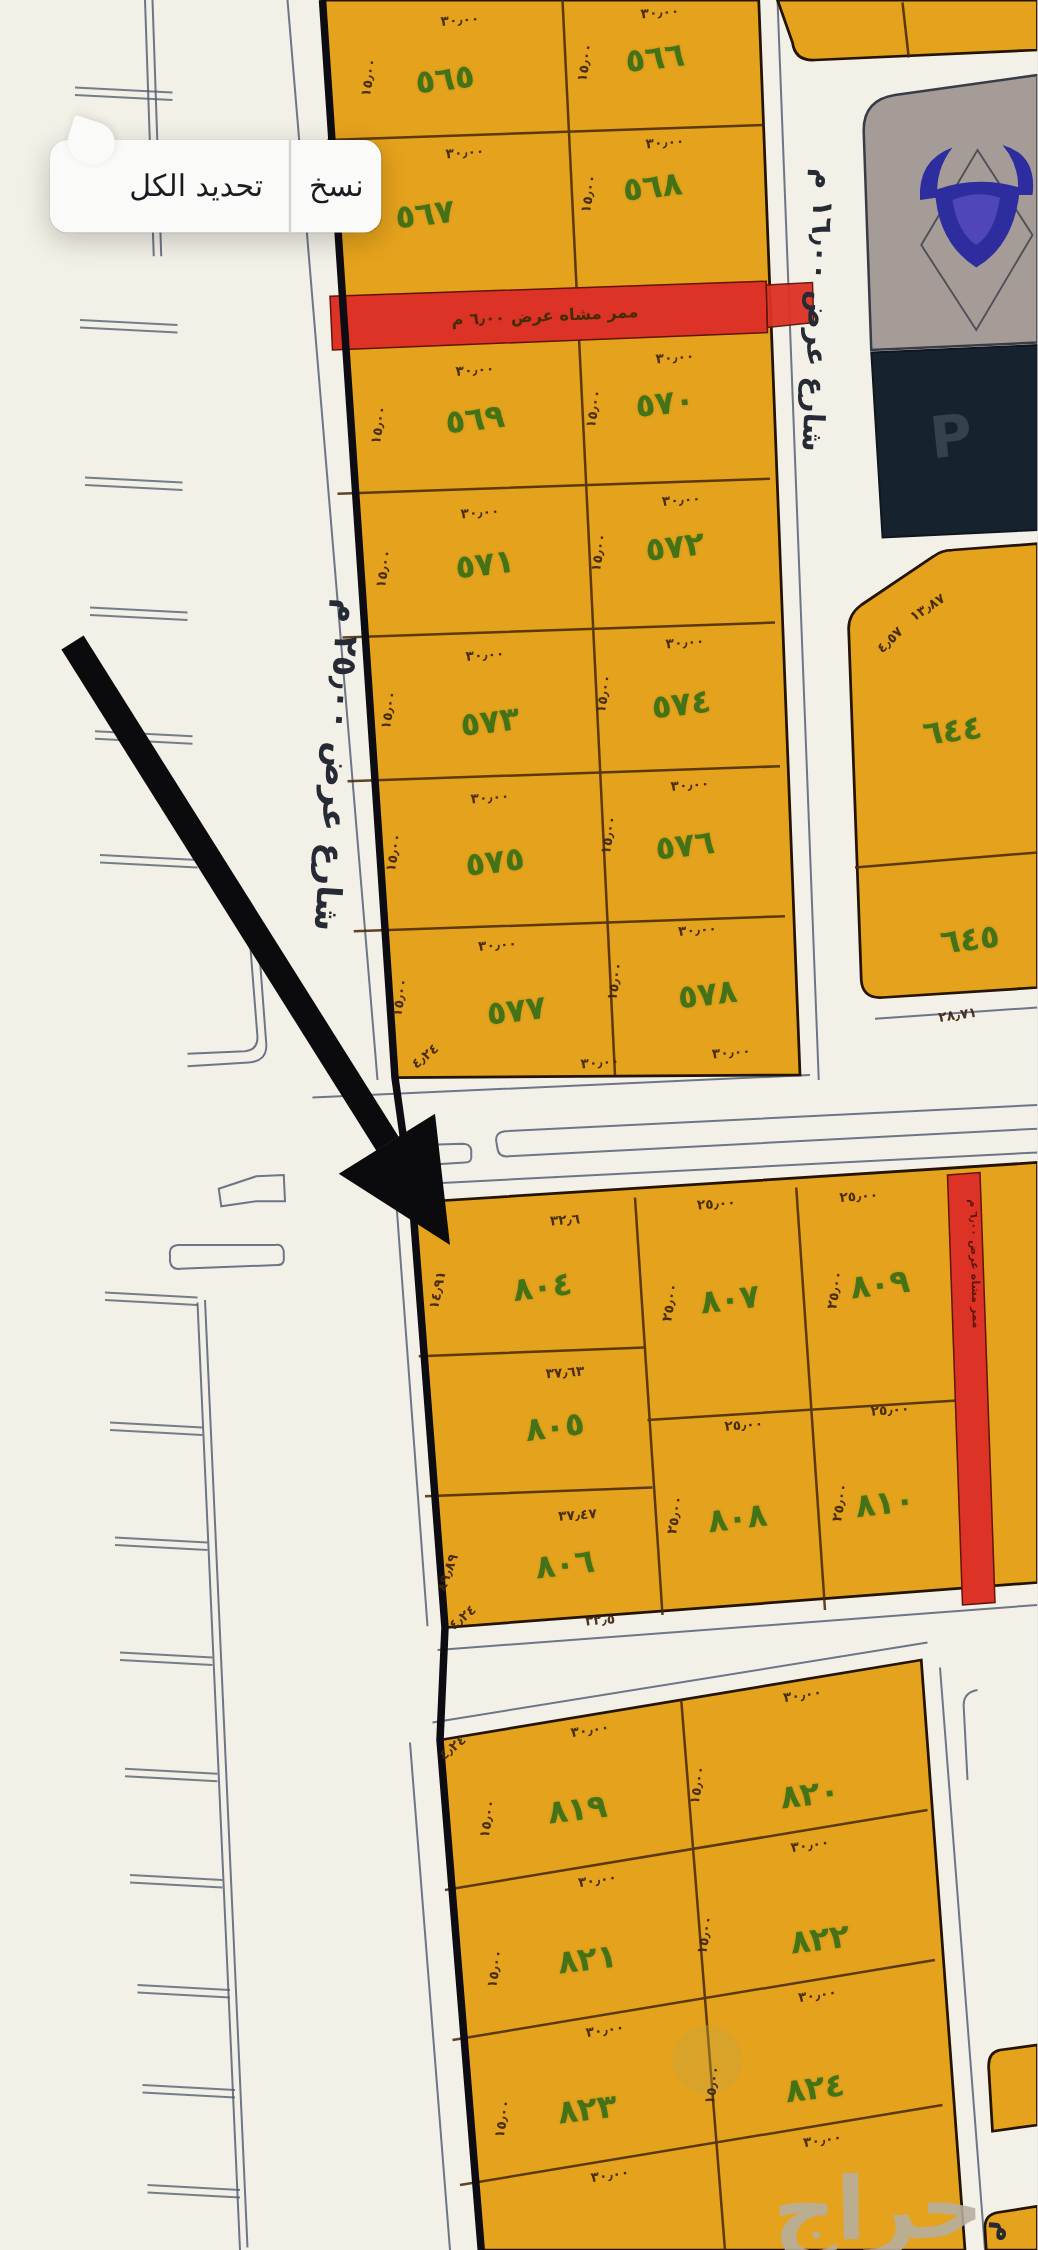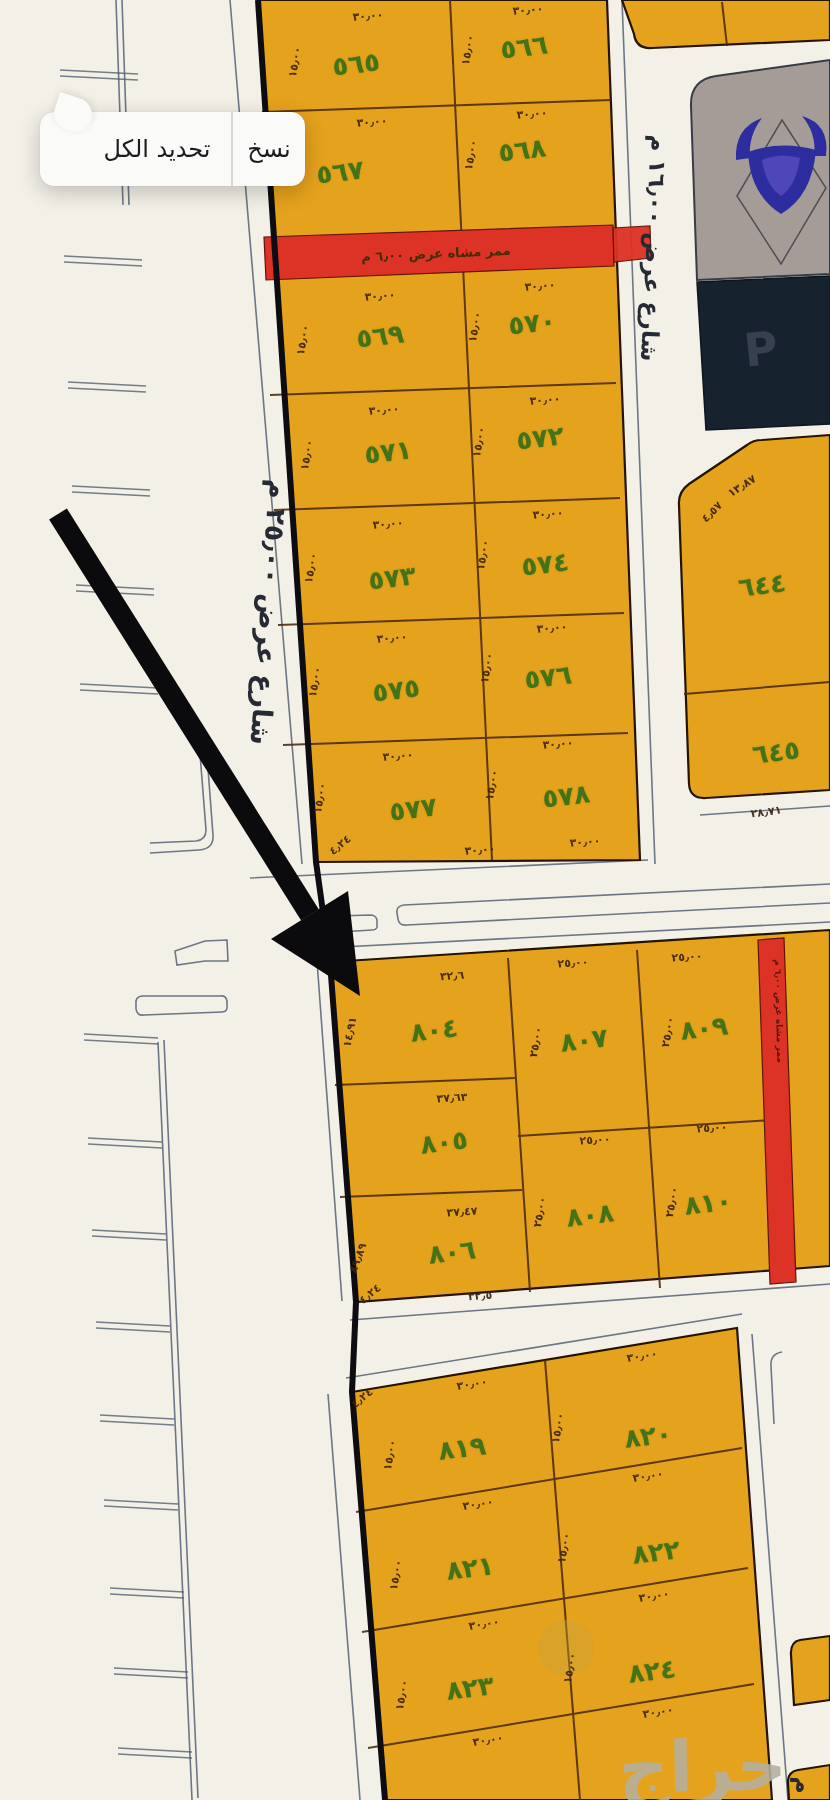--- a/index.html
+++ b/index.html
@@ -52,21 +52,21 @@
   .callout .tail{
     position:absolute;left:14px;top:-15px;width:38px;height:34px;background:#fafaf8;
     border-radius:2px 20px 20px 20px;transform:rotate(18deg);z-index:-1;
     box-shadow:0 -2px 8px rgba(0,0,0,.10);
   }
   .callout button{
     background:none;border:none;font-family:"DejaVu Sans",sans-serif;
     font-size:24px;color:#1b1b1f;cursor:pointer;padding:0;direction:rtl;
   }
   .callout .btn-selectall{width:191px;border-radius:14px 0 0 14px;padding-left:43px;}
-  .callout .btn-copy{flex:1;border-radius:0 14px 14px 0;}
+  .callout .btn-copy{flex:1;border-radius:0 14px 14px 0;font-family:Liberation Serif, serif;}
   .menu-divider{width:2px;background:#d6d5d2;margin:0;}
   svg{display:block;}
 </style>
 </head>
 <body>
 
 <div class="screen">
 
   <div class="layer" style="z-index:1;">
   <svg width="830" height="1800" viewBox="0 0 830 1800" xmlns="http://www.w3.org/2000/svg">

